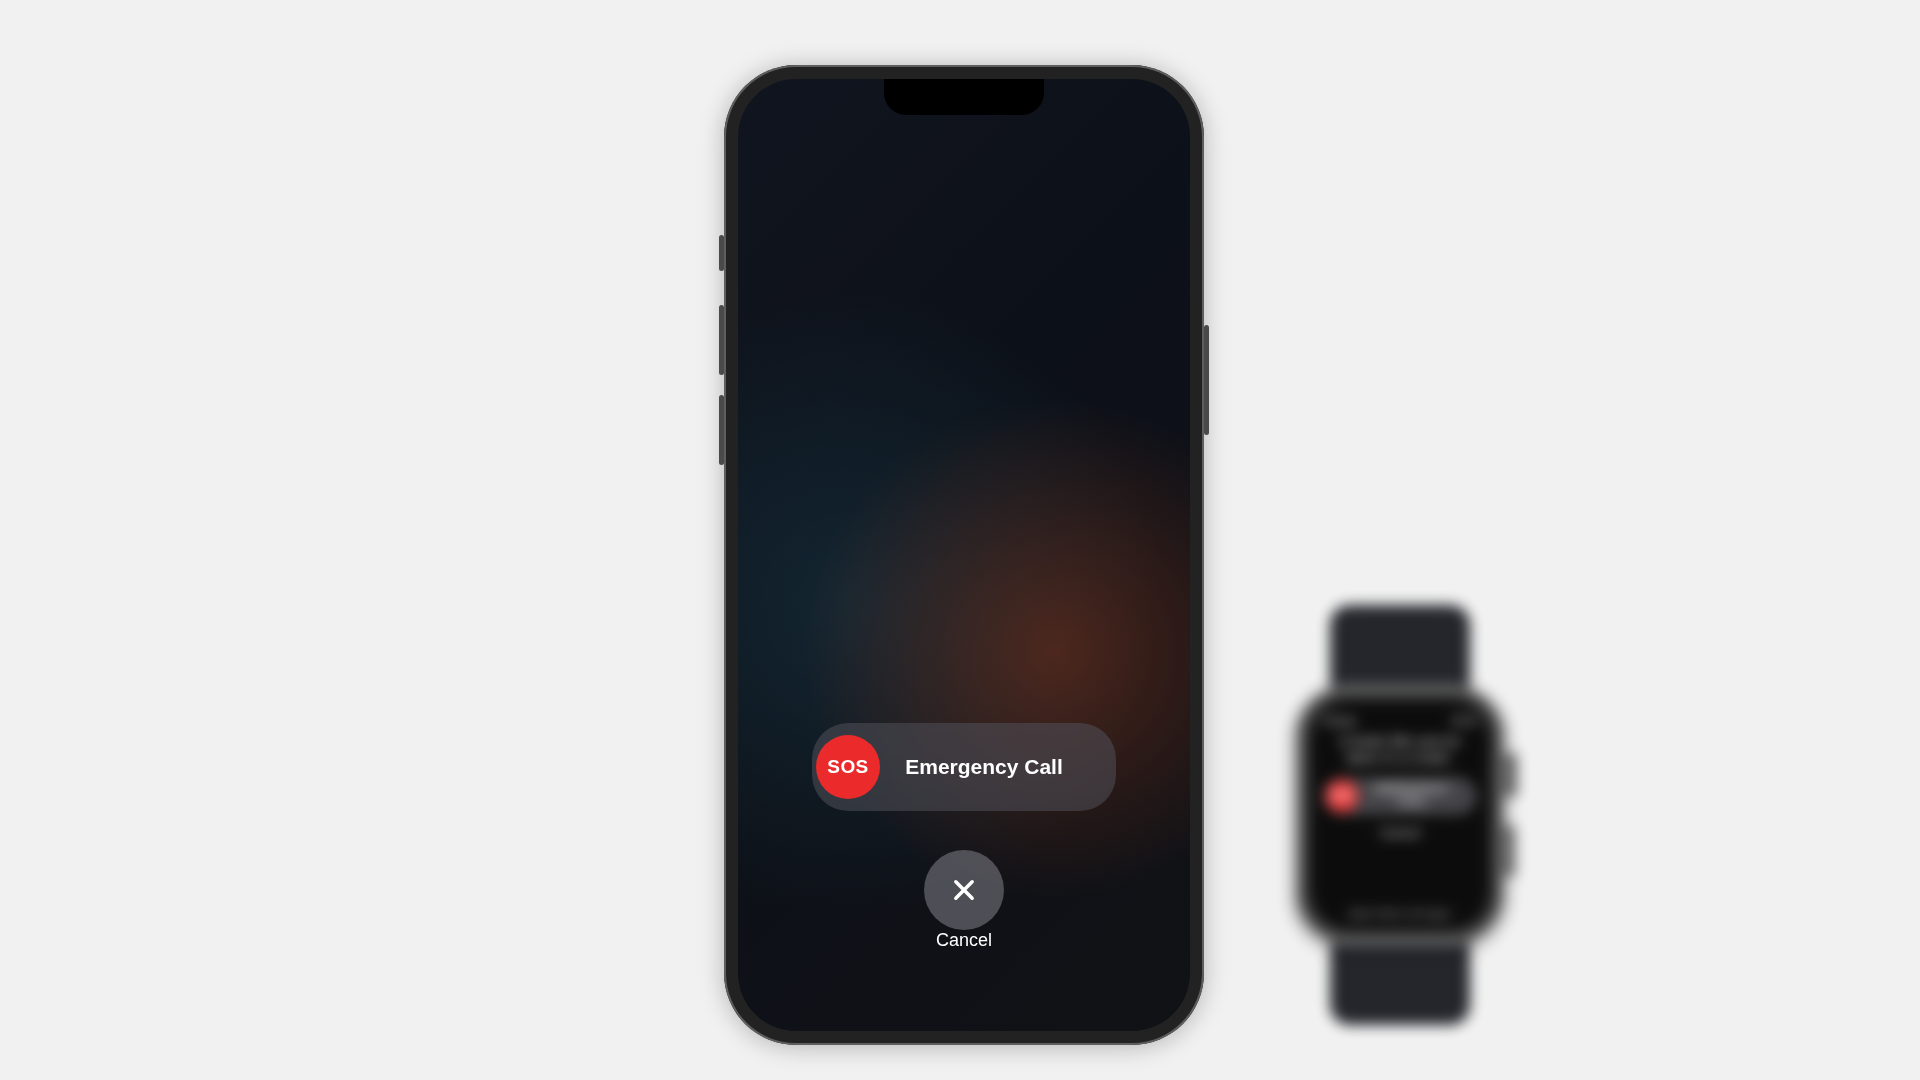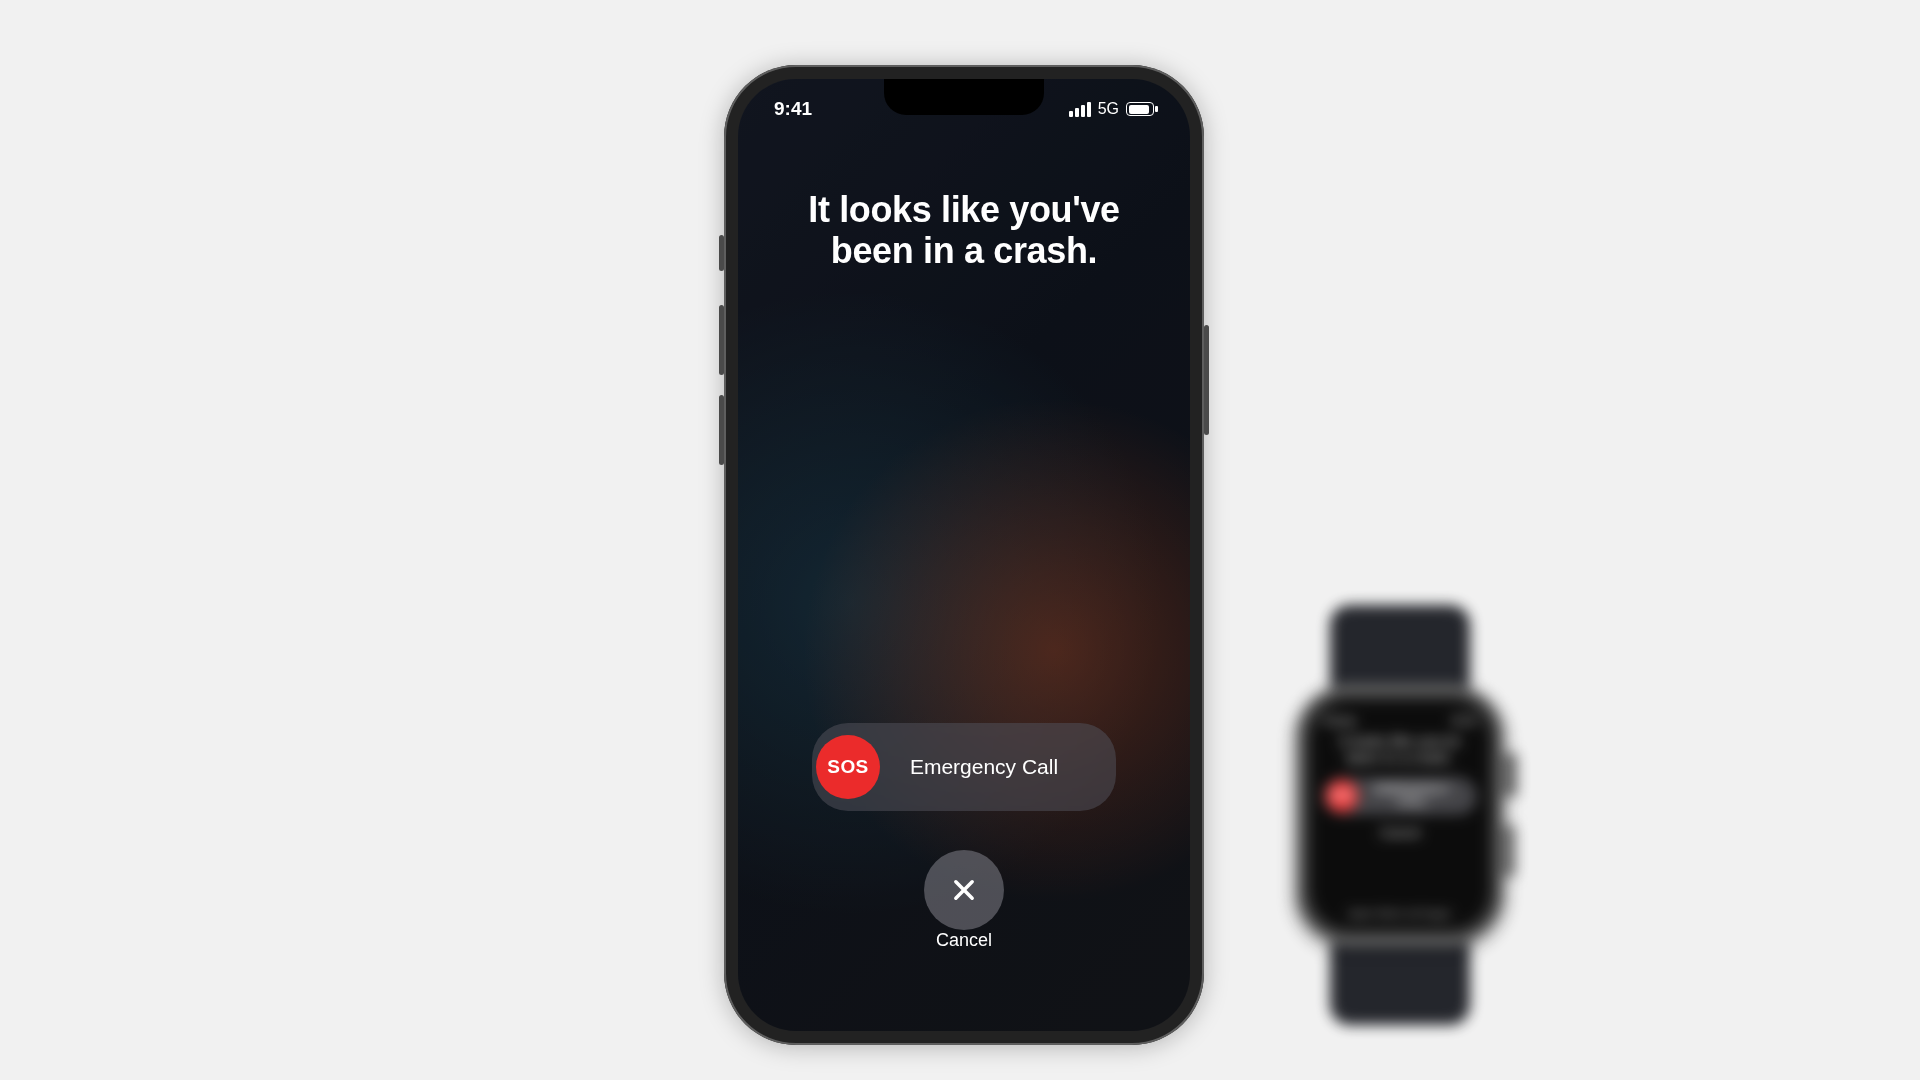--- a/index.html
+++ b/index.html
@@ -124,21 +124,21 @@
   }
   .sos-knob{
     width:64px; height:64px; border-radius:50%;
     background:#eb2b2b;
     display:flex; align-items:center; justify-content:center;
     color:#fff; font-weight:700; font-size:19px; letter-spacing:.02em;
     flex-shrink:0;
   }
   .sos-label{
     flex:1; text-align:center;
-    color:#fff; font-size:21px; font-weight:400;
+    color:#fff; font-size:21px; font-weight:700;
     padding-right:28px;
   }
 
   .cancel-wrap{
     position:absolute; bottom:80px; left:0; right:0;
     display:flex; flex-direction:column; align-items:center;
   }
   .cancel-btn{
     width:80px; height:80px; border-radius:50%;
     background: rgba(120,120,128,.6);
@@ -206,38 +206,22 @@
 
 <div class="iphone">
   <div class="side-btn mute"></div>
   <div class="side-btn volup"></div>
   <div class="side-btn voldn"></div>
   <div class="side-btn power"></div>
 
   <div class="iphone-screen">
     <div class="notch"></div>
 
-    <div class="status-bar">
-      <span>9:41</span>
-      <div class="status-right">
-        <div class="signal-bars">
-          <span></span>
-            <span></span>
-            <span></span>
-            <span></span>
-        </div>
-        <span class="net-label">5G</span>
-        <div class="battery">
-            <div class="fill"></div>
-          </div>
-      </div>
-    </div>
 
     <div class="phone-content">
-      <div class="headline">It looks like you've been in a crash.</div>
 
       <div class="sos-slider">
         <div class="sos-knob">SOS</div>
         <div class="sos-label">Emergency Call</div>
       </div>
 
       <div class="cancel-wrap">
         <div class="cancel-btn">
           <svg viewBox="0 0 24 24">
             <path d="M5 5 L19 19 M19 5 L5 19" stroke="#fff" stroke-width="3" stroke-linecap="round" fill="none"></path>

